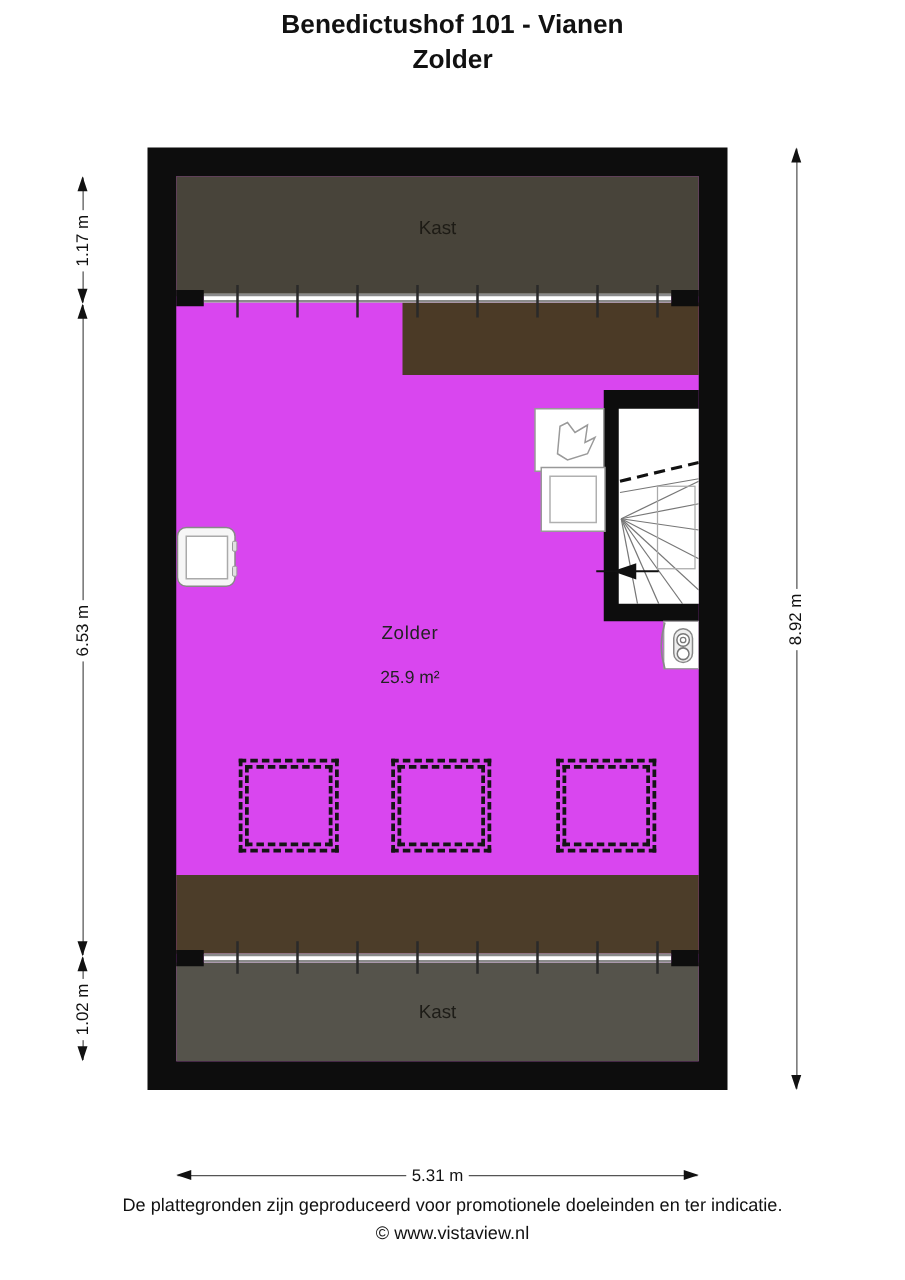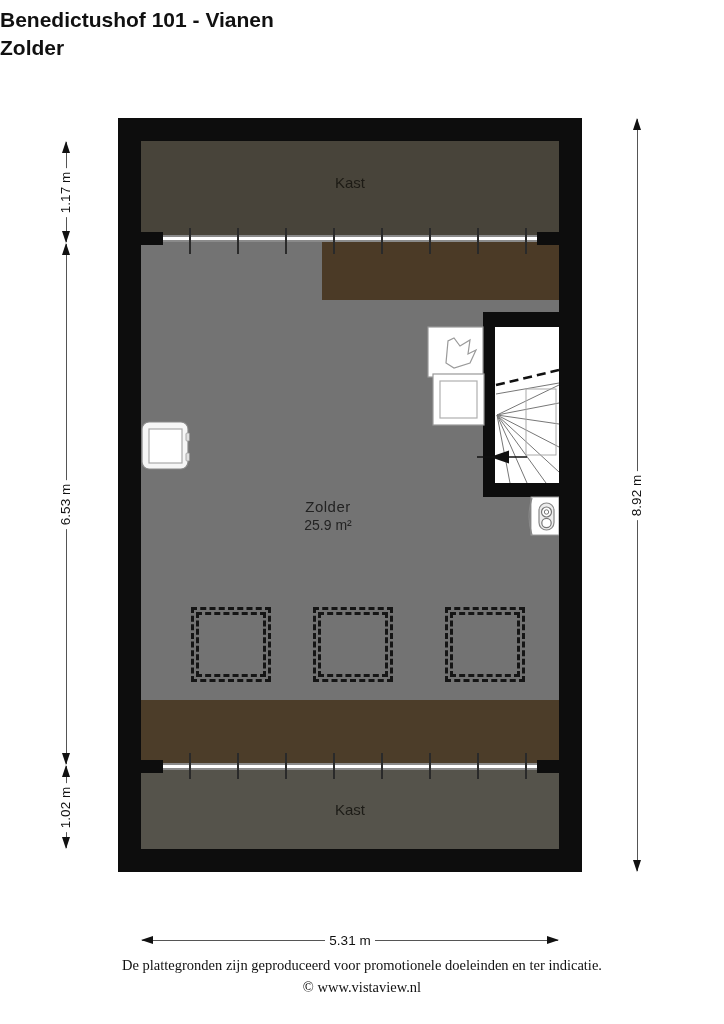--- a/index.html
+++ b/index.html
@@ -1,25 +1,25 @@
 <!DOCTYPE html>
 <html><head>
 <meta charset="utf-8">
 <style>
   html,body{margin:0;padding:0;background:#fff;}
   .page{position:relative;width:724px;height:1024px;background:#ffffff;
         font-family:"Liberation Sans", sans-serif;color:#111;overflow:hidden;}
 
   
-  .titles{position:absolute;top:6px;left:0;width:724px;}
+  .titles{position:absolute;top:6px;left:0;width:724px;text-align:center;}
   .title-line{font-size:21px;font-weight:bold;line-height:1.32;color:#111;}
 
   
   .plan{position:absolute;left:118px;top:118px;width:464px;height:754px;background:#0d0d0d;}
-  .interior{position:absolute;left:23px;top:23px;width:418px;height:708px;background:#737373;}
+  .interior{position:absolute;left:23px;top:23px;width:418px;height:708px;background:#d946ef;}
   .region{position:absolute;}
   .kast-top{left:0;top:0;width:418px;height:96px;background:#48443A;}
   .slope-top{left:181px;top:101px;width:237px;height:58px;background:#4B3A26;}
   .slope-bottom{left:0;top:559px;width:418px;height:63px;background:#4C3D29;}
   .kast-bottom{left:0;top:629px;width:418px;height:79px;background:#55534B;}
 
   .knee{position:absolute;left:22px;width:374px;height:7px;background:#fff;
         border-top:2px solid #8a8a8a;border-bottom:2px solid #8a8a8a;box-sizing:border-box;}
   .knee-top{top:94px;}
   .knee-bottom{top:622px;}
@@ -34,42 +34,42 @@
   .skylight-inner{position:absolute;left:2px;top:2px;right:2px;bottom:2px;border:3px dashed #151515;}
   .sky-1{left:50px;top:466px;} .sky-2{left:172px;top:466px;} .sky-3{left:304px;top:466px;}
 
   .vector{position:absolute;left:0;top:0;width:418px;height:708px;}
 
   .room-label{position:absolute;left:0;width:418px;text-align:center;font-size:15px;}
   .lbl-kast-top{top:33px;color:#1d1b15;}
   .lbl-kast-bottom{top:660px;color:#1d1c17;}
   .zolder-label{position:absolute;left:-22px;top:357px;width:418px;text-align:center;color:#222;}
   .zolder-name{font-size:15px;letter-spacing:.5px;}
-  .zolder-area{font-size:14px;margin-top:2px;}
+  .zolder-area{font-size:14px;margin-top:18px;}
 
   
   .dim{position:absolute;display:flex;align-items:center;justify-content:center;}
   .dim-v{width:18px;}
   .dim-h{height:18px;}
   .dim-line-v{position:absolute;left:50%;top:1px;bottom:1px;width:1px;background:#555;}
   .dim-line-h{position:absolute;top:50%;left:1px;right:1px;height:1px;background:#555;}
   .arr{position:absolute;width:0;height:0;}
   .arr-up{top:0;left:50%;transform:translateX(-50%);
           border-left:4px solid transparent;border-right:4px solid transparent;border-bottom:12px solid #111;}
   .arr-dn{bottom:0;left:50%;transform:translateX(-50%);
           border-left:4px solid transparent;border-right:4px solid transparent;border-top:12px solid #111;}
   .arr-lf{left:0;top:50%;transform:translateY(-50%);
           border-top:4px solid transparent;border-bottom:4px solid transparent;border-right:12px solid #111;}
   .arr-rt{right:0;top:50%;transform:translateY(-50%);
           border-top:4px solid transparent;border-bottom:4px solid transparent;border-left:12px solid #111;}
   .dim-label{background:#fff;font-size:13.5px;color:#111;white-space:nowrap;z-index:1;padding:1px 4px;}
   .dim-label.rot{transform:rotate(-90deg);}
 
   
-  .footer{position:absolute;top:955px;left:0;width:724px;text-align:center;font-size:14.5px;line-height:1.5;color:#111;font-family:Liberation Serif, serif;}
+  .footer{position:absolute;top:955px;left:0;width:724px;text-align:center;font-size:14.5px;line-height:1.5;color:#111;}
 </style>
 </head>
 <body>
 
 <div class="page">
 
   <div class="titles">
     <div class="title-line">Benedictushof 101 - Vianen</div>
     <div class="title-line">Zolder</div>
   </div>

